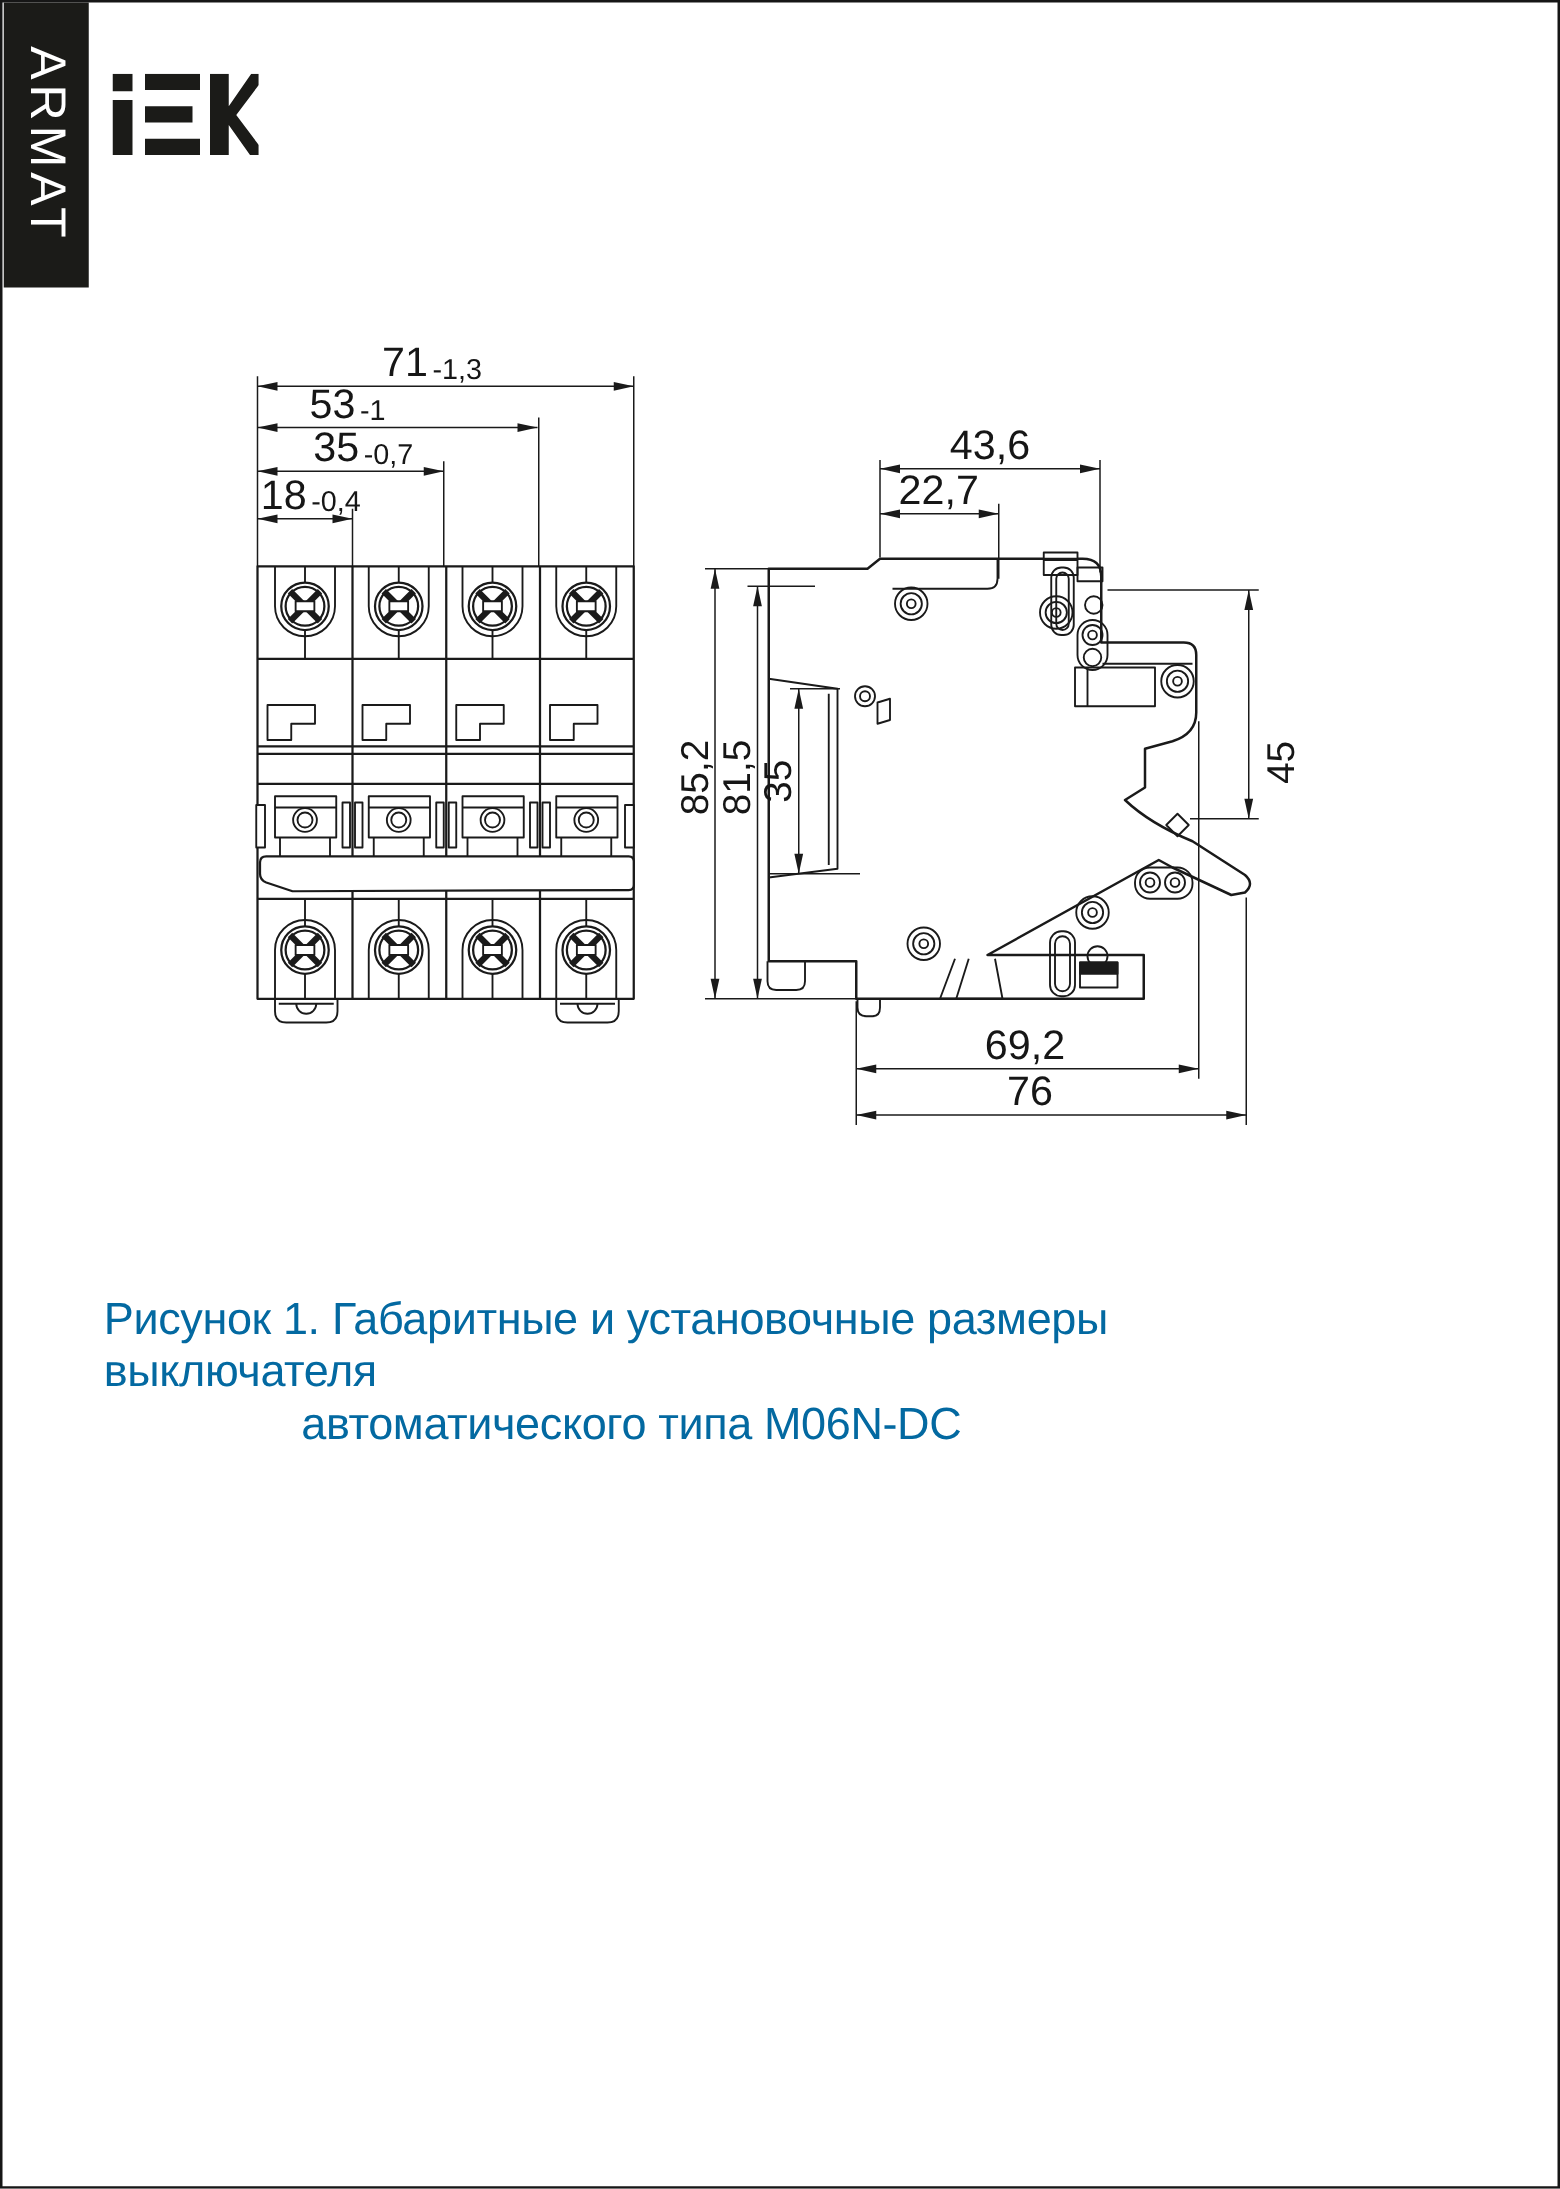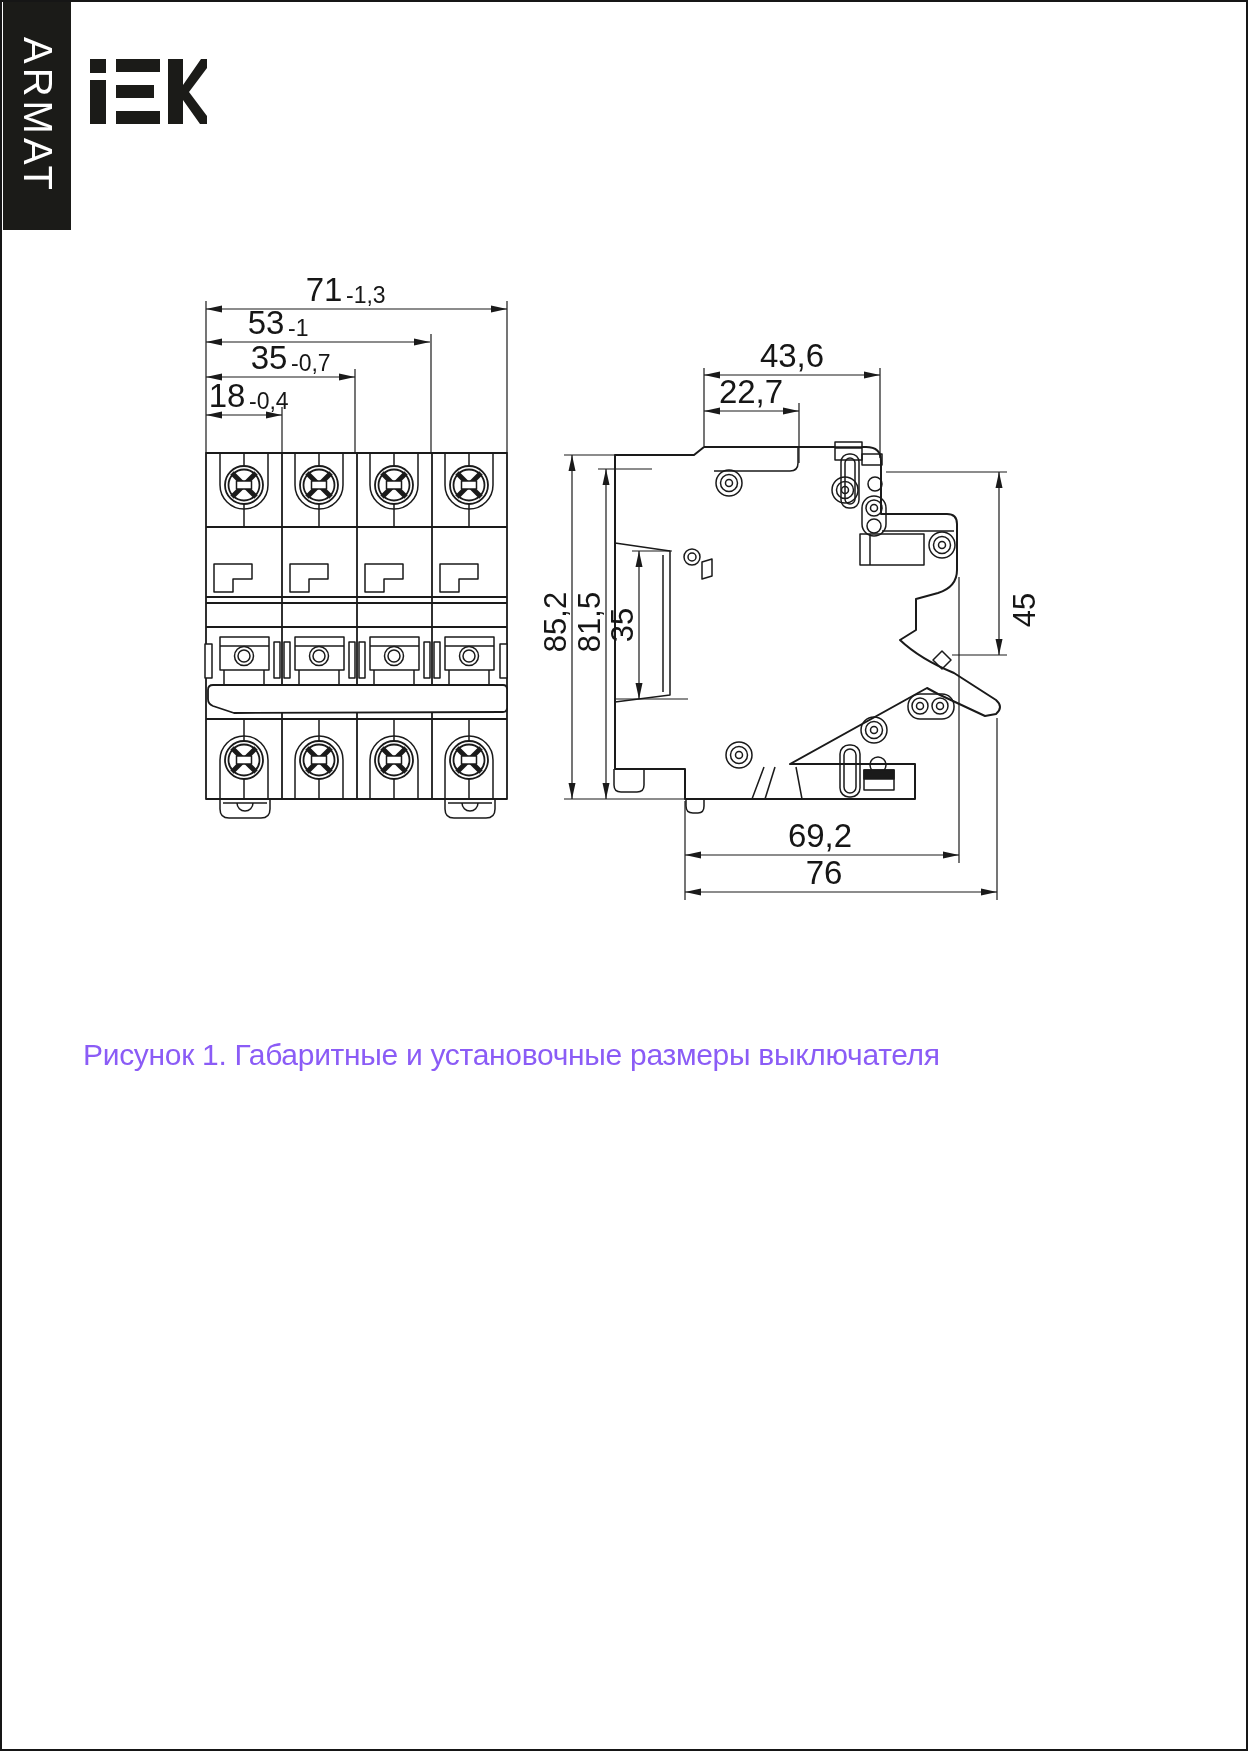--- a/index.html
+++ b/index.html
@@ -23,21 +23,21 @@
     color:#ffffff;
     font-size:40px;
     letter-spacing:4px;
     writing-mode:vertical-rl;
     font-weight:400;
   }
   .iek-logo{position:absolute;left:88px;top:57px;}
   .drawing-svg{position:absolute;left:0;top:0;}
   .caption{
     position:absolute;left:81px;top:1032px;
-    font-size:30px;line-height:42px;color:#8b5cf6;
+    font-size:36px;line-height:42px;color:#0369a1;
     letter-spacing:-0.3px;
     width:1000px;
   }
   .caption .l2{margin-left:158px;}
   svg text{fill:#161616;}
   .dimL{font-family:"Liberation Sans",sans-serif;font-size:33px;}
   .dimS{font-family:"Liberation Sans",sans-serif;font-size:23px;}
   .dimM{font-family:"Liberation Sans",sans-serif;font-size:31px;}
 </style>
 </head>
@@ -376,15 +376,16 @@
         <text class="dimM" x="1033" y="608" text-anchor="middle" transform="rotate(-90 1033 608)">45</text>
 
         <text class="dimL" x="818" y="845" text-anchor="middle">69,2</text>
         <text class="dimL" x="822" y="882" text-anchor="middle">76</text>
       </g>
     </g>
   </svg>
 
   <div class="caption">
     <div class="l1">Рисунок 1. Габаритные и установочные размеры выключателя</div>
+    <div class="l2">автоматического типа M06N-DC</div>
   </div>
 
 </div>
 
 </body></html>

